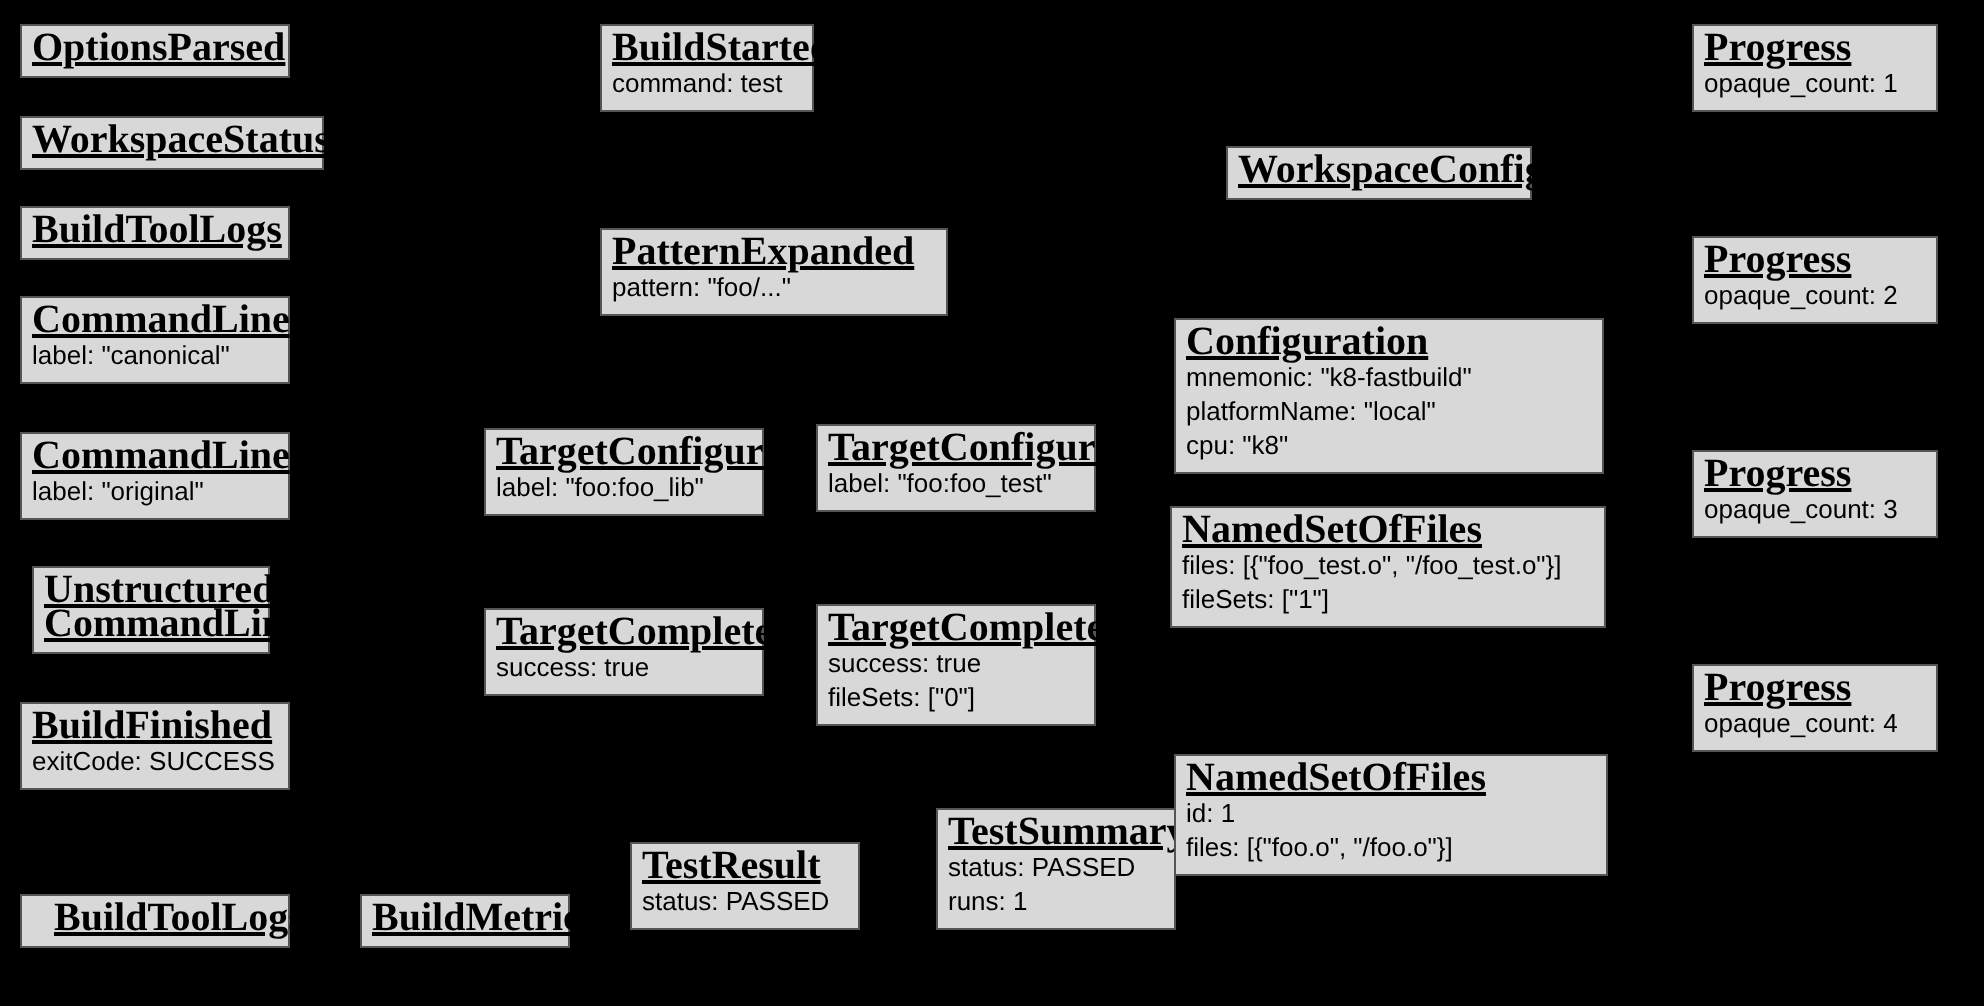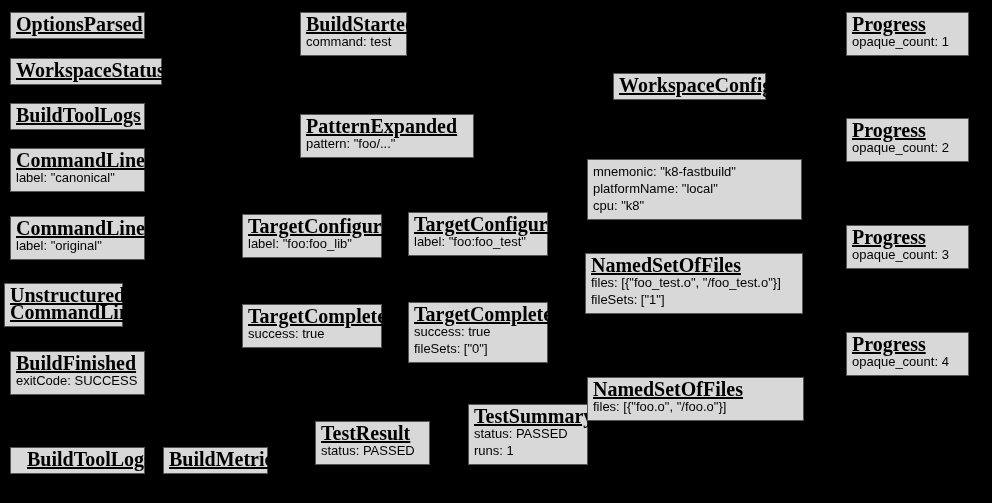--- a/index.html
+++ b/index.html
@@ -58,35 +58,35 @@
   <div class="node" style="left:10px; top:148px; width:135px;">
     <div class="node-title">CommandLine</div>
     <div class="node-line">label: "canonical"</div>
   </div>
 
   <div class="node" style="left:10px; top:216px; width:135px;">
     <div class="node-title">CommandLine</div>
     <div class="node-line">label: "original"</div>
   </div>
 
-  <div class="node" style="left:4px; top:283px; width:119px;">
+  <div class="node" style="left:16px; top:283px; width:119px;">
     <div class="node-title">Unstructured
 CommandLine</div>
   </div>
 
   <div class="node" style="left:10px; top:351px; width:135px;">
     <div class="node-title">BuildFinished</div>
     <div class="node-line">exitCode: SUCCESS</div>
   </div>
 
   <div class="node" style="left:10px; top:447px; width:135px;padding-left:16px;">
     <div class="node-title">BuildToolLogs</div>
   </div>
 
-  <div class="node" style="left:163px; top:447px; width:105px;">
+  <div class="node" style="left:180px; top:447px; width:105px;">
     <div class="node-title">BuildMetrics</div>
   </div>
 
   <div class="node" style="left:300px; top:12px; width:107px;">
     <div class="node-title">BuildStarted</div>
     <div class="node-line">command: test</div>
   </div>
 
   <div class="node" style="left:300px; top:114px; width:174px;">
     <div class="node-title">PatternExpanded</div>
@@ -123,33 +123,35 @@
     <div class="node-title">TestSummary</div>
     <div class="node-line">status: PASSED</div>
     <div class="node-line">runs: 1</div>
   </div>
 
   <div class="node" style="left:613px; top:73px; width:153px;">
     <div class="node-title">WorkspaceConfig</div>
   </div>
 
   <div class="node" style="left:587px; top:159px; width:215px;">
+    <div class="node-title">Configuration</div>
     <div class="node-line">mnemonic: "k8-fastbuild"</div>
     <div class="node-line">platformName: "local"</div>
     <div class="node-line">cpu: "k8"</div>
   </div>
 
   <div class="node" style="left:585px; top:253px; width:218px;">
     <div class="node-title">NamedSetOfFiles</div>
     <div class="node-line">files: [{"foo_test.o", "/foo_test.o"}]</div>
     <div class="node-line">fileSets: ["1"]</div>
   </div>
 
   <div class="node" style="left:587px; top:377px; width:217px;">
     <div class="node-title">NamedSetOfFiles</div>
+    <div class="node-line">id: 1</div>
     <div class="node-line">files: [{"foo.o", "/foo.o"}]</div>
   </div>
 
   <div class="node" style="left:846px; top:12px; width:123px;">
     <div class="node-title">Progress</div>
     <div class="node-line">opaque_count: 1</div>
   </div>
 
   <div class="node" style="left:846px; top:118px; width:123px;">
     <div class="node-title">Progress</div>

